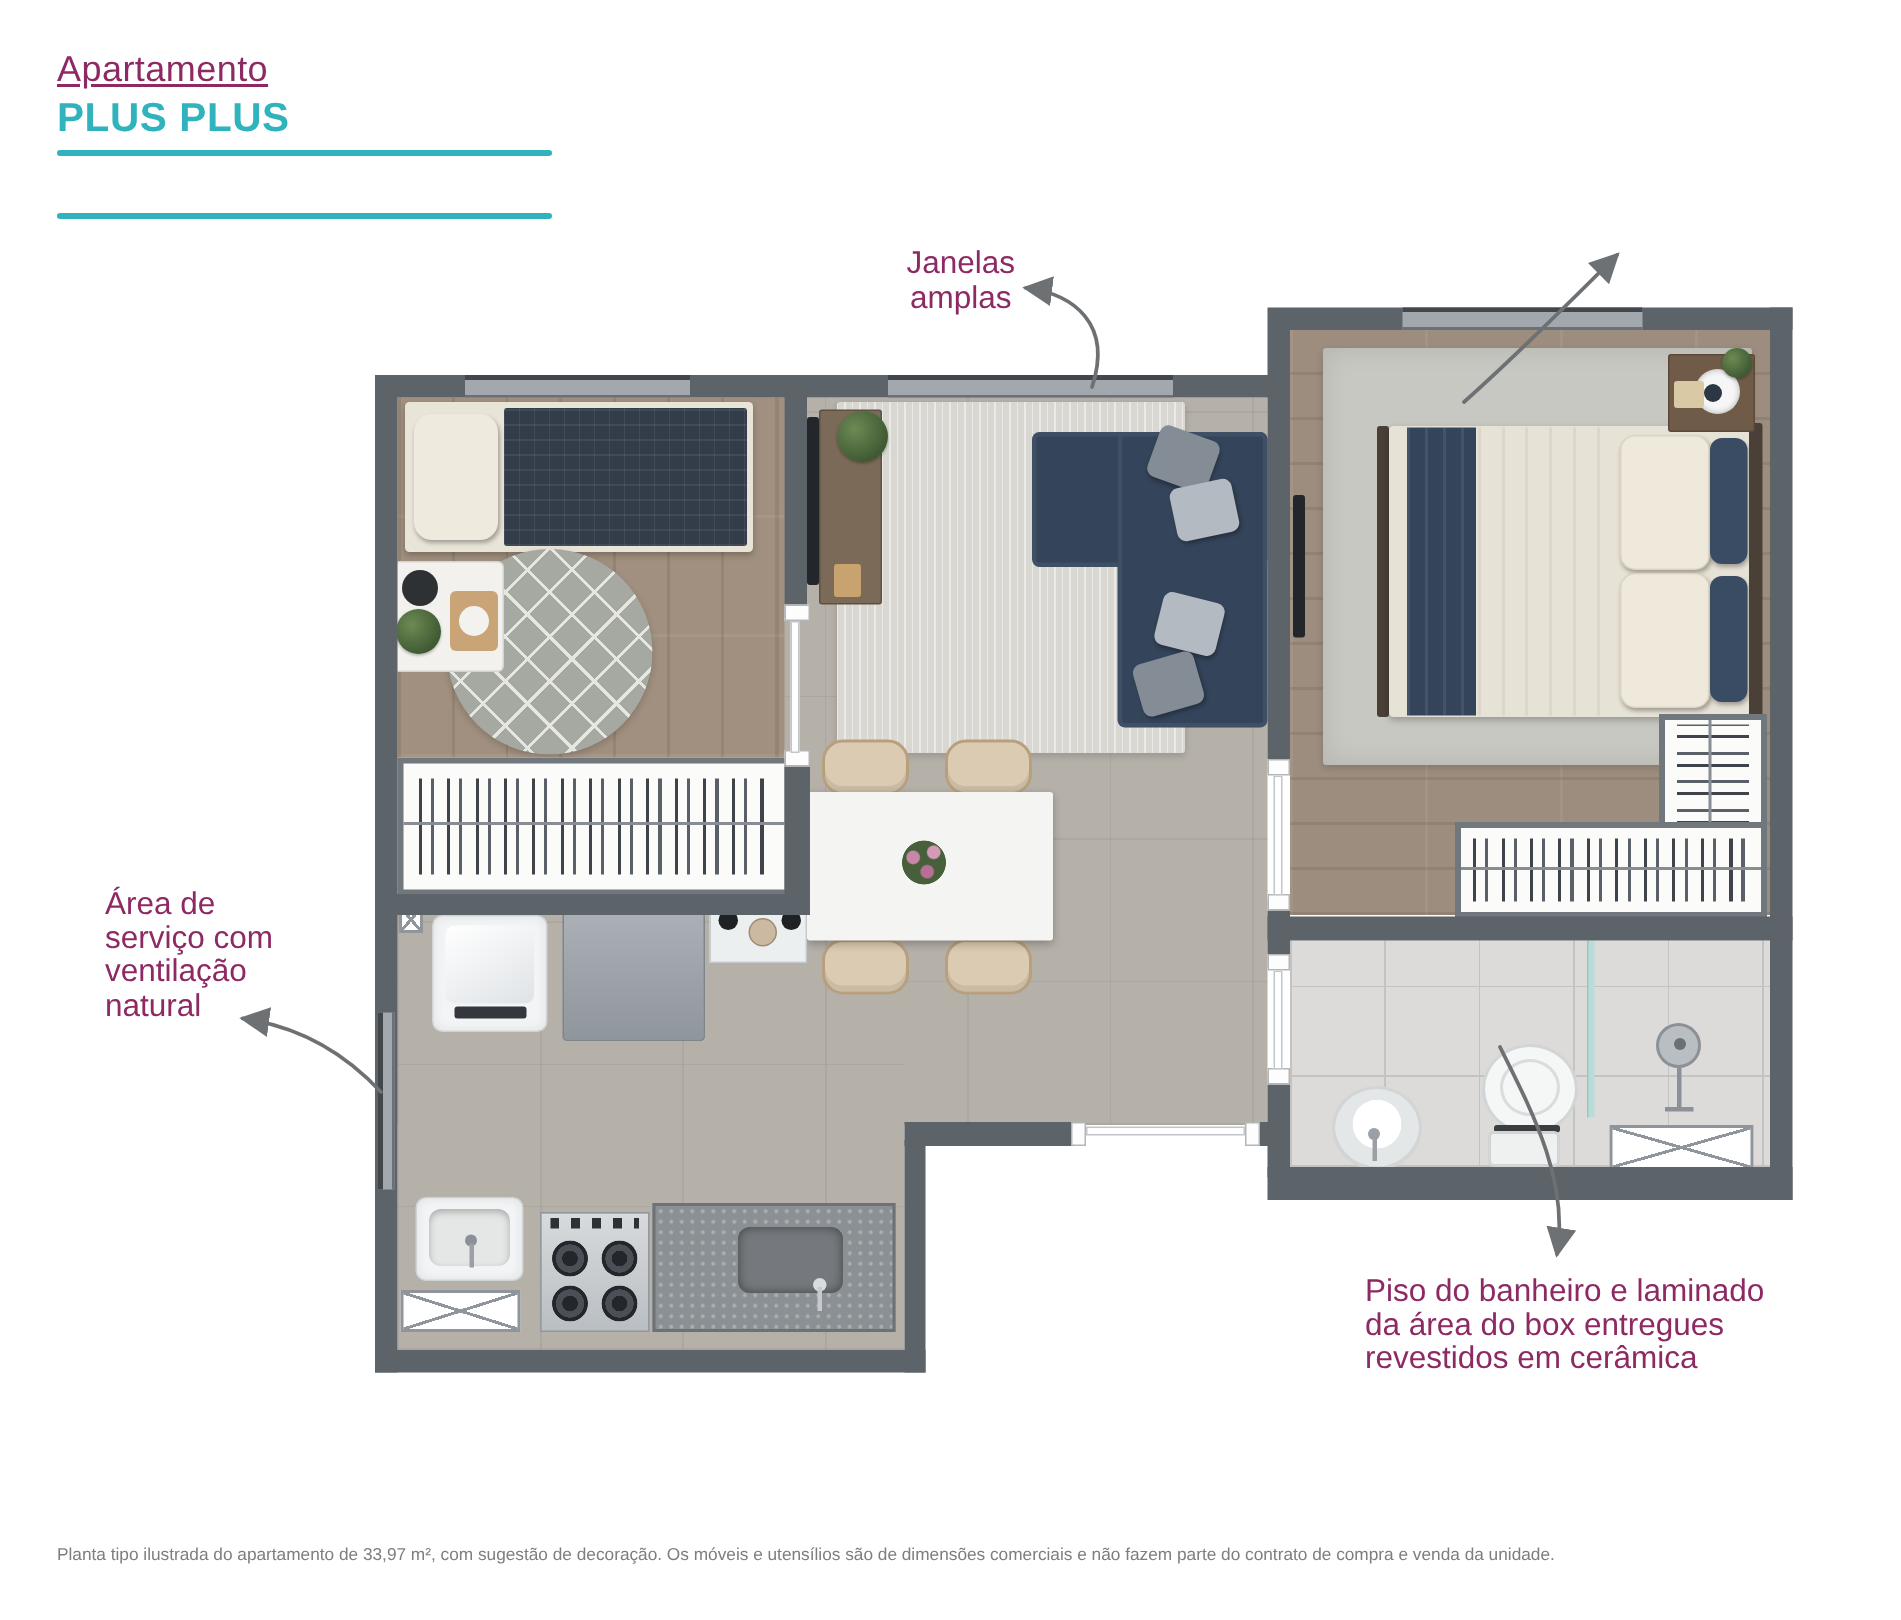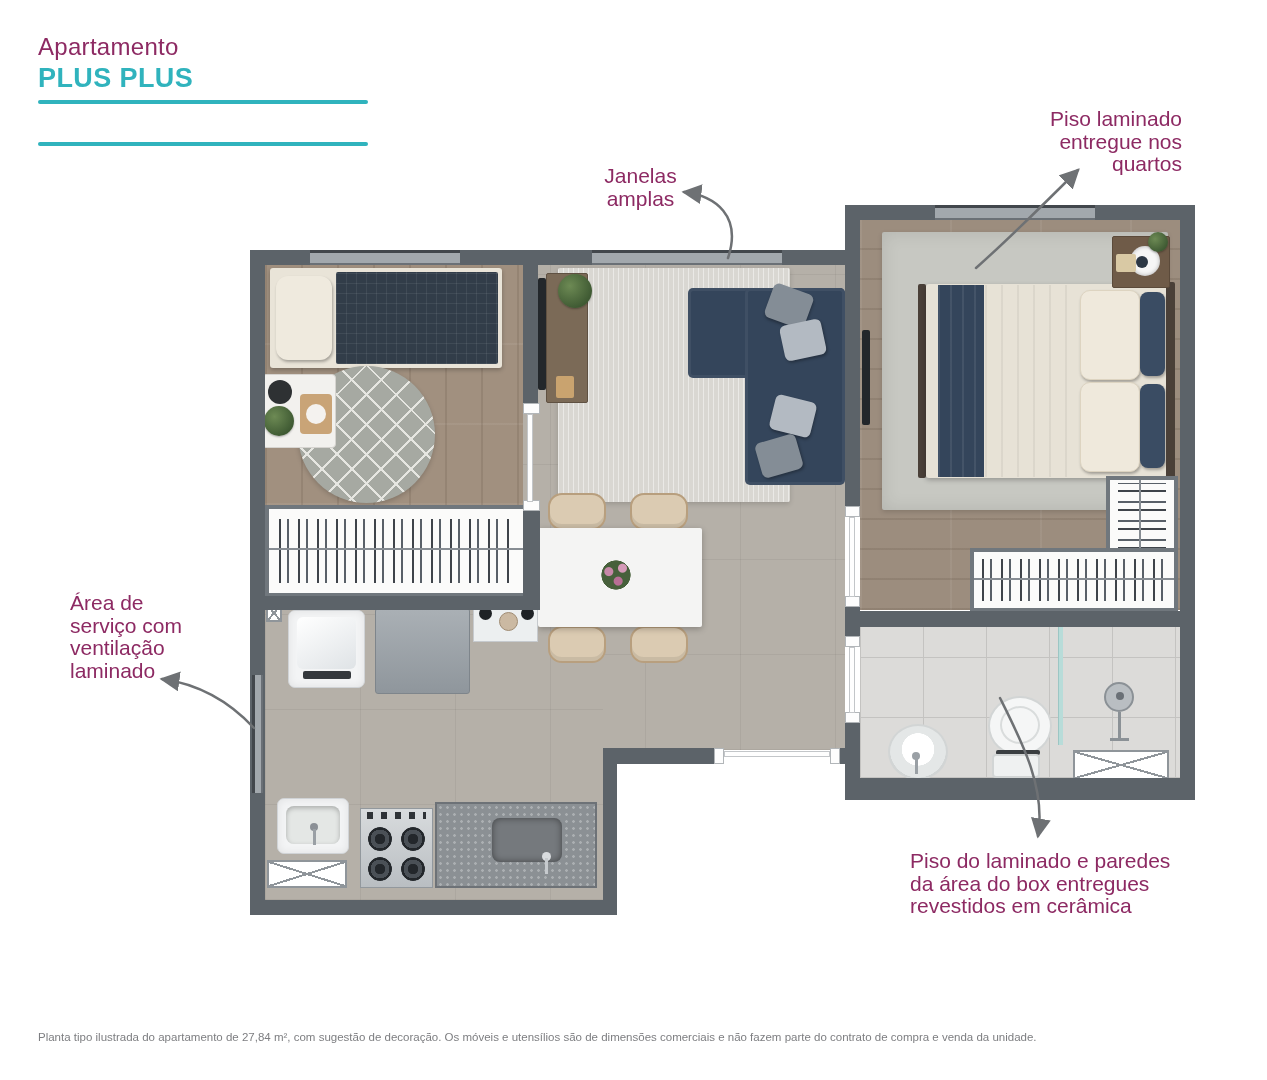--- a/index.html
+++ b/index.html
@@ -1,21 +1,21 @@
 <!DOCTYPE html>
 <html><head>
 <meta charset="utf-8">
 <style>
   html,body{margin:0;padding:0;background:#fff;}
   .page{position:relative;width:1267px;height:1080px;background:#fff;overflow:hidden;
         font-family:"Liberation Sans",sans-serif;}
   .abs{position:absolute;}
 
   
-  .title1{left:38px;top:33px;font-size:24px;font-weight:500;color:#8d2a63;letter-spacing:.3px;}
+  .title1{left:38px;top:33px;font-size:24px;font-weight:500;color:#8d2a63;letter-spacing:.3px;text-decoration:underline;}
   .title2{left:38px;top:63px;font-size:27px;font-weight:700;color:#30b3bd;letter-spacing:.4px;}
   .rule{height:4px;background:#30b3bd;border-radius:2px;}
   .subtitle{left:38px;top:112px;font-size:19px;font-weight:700;color:#6e6f72;letter-spacing:.2px;}
 
   
   .annotation{font-size:21px;font-weight:500;color:#8d2a63;line-height:1.08;white-space:pre-line;}
   .disclaimer{left:38px;top:1031px;width:1210px;font-size:11.5px;color:#7d7e81;}
 
   
   .wall{position:absolute;background:#5c6369;}
@@ -248,26 +248,23 @@
       </marker>
     </defs>
     <path d="M 728 258 C 742 216 716 196 684 192" fill="none" stroke="#6e7174" stroke-width="2.5" stroke-linecap="round" marker-end="url(#arw)"></path>
     <path d="M 976 268 C 1012 236 1046 202 1078 170" fill="none" stroke="#6e7174" stroke-width="2.5" stroke-linecap="round" marker-end="url(#arw)"></path>
     <path d="M 254 728 C 228 700 198 684 162 679" fill="none" stroke="#6e7174" stroke-width="2.5" stroke-linecap="round" marker-end="url(#arw)"></path>
     <path d="M 1000 698 C 1022 742 1046 788 1038 836" fill="none" stroke="#6e7174" stroke-width="2.5" stroke-linecap="round" marker-end="url(#arw)"></path>
   </svg>
 
   <div class="abs annotation" style="left:583px;top:165px;width:115px;text-align:center;">Janelas
 amplas</div>
-  <div class="abs annotation" style="left:998px;top:108px;width:184px;text-align:right;">Piso laminado
-entregue nos
-quartos</div>
   <div class="abs annotation" style="left:70px;top:592px;width:160px;">Área de
 serviço com
 ventilação
-laminado</div>
-  <div class="abs annotation" style="left:910px;top:850px;width:300px;">Piso do laminado e paredes
+natural</div>
+  <div class="abs annotation" style="left:910px;top:850px;width:300px;">Piso do banheiro e laminado
 da área do box entregues
 revestidos em cerâmica</div>
 
-  <div class="abs disclaimer">Planta tipo ilustrada do apartamento de 27,84 m², com sugestão de decoração. Os móveis e utensílios são de dimensões comerciais e não fazem parte do contrato de compra e venda da unidade.</div>
+  <div class="abs disclaimer">Planta tipo ilustrada do apartamento de 33,97 m², com sugestão de decoração. Os móveis e utensílios são de dimensões comerciais e não fazem parte do contrato de compra e venda da unidade.</div>
 
 </div>
 
 </body></html>

